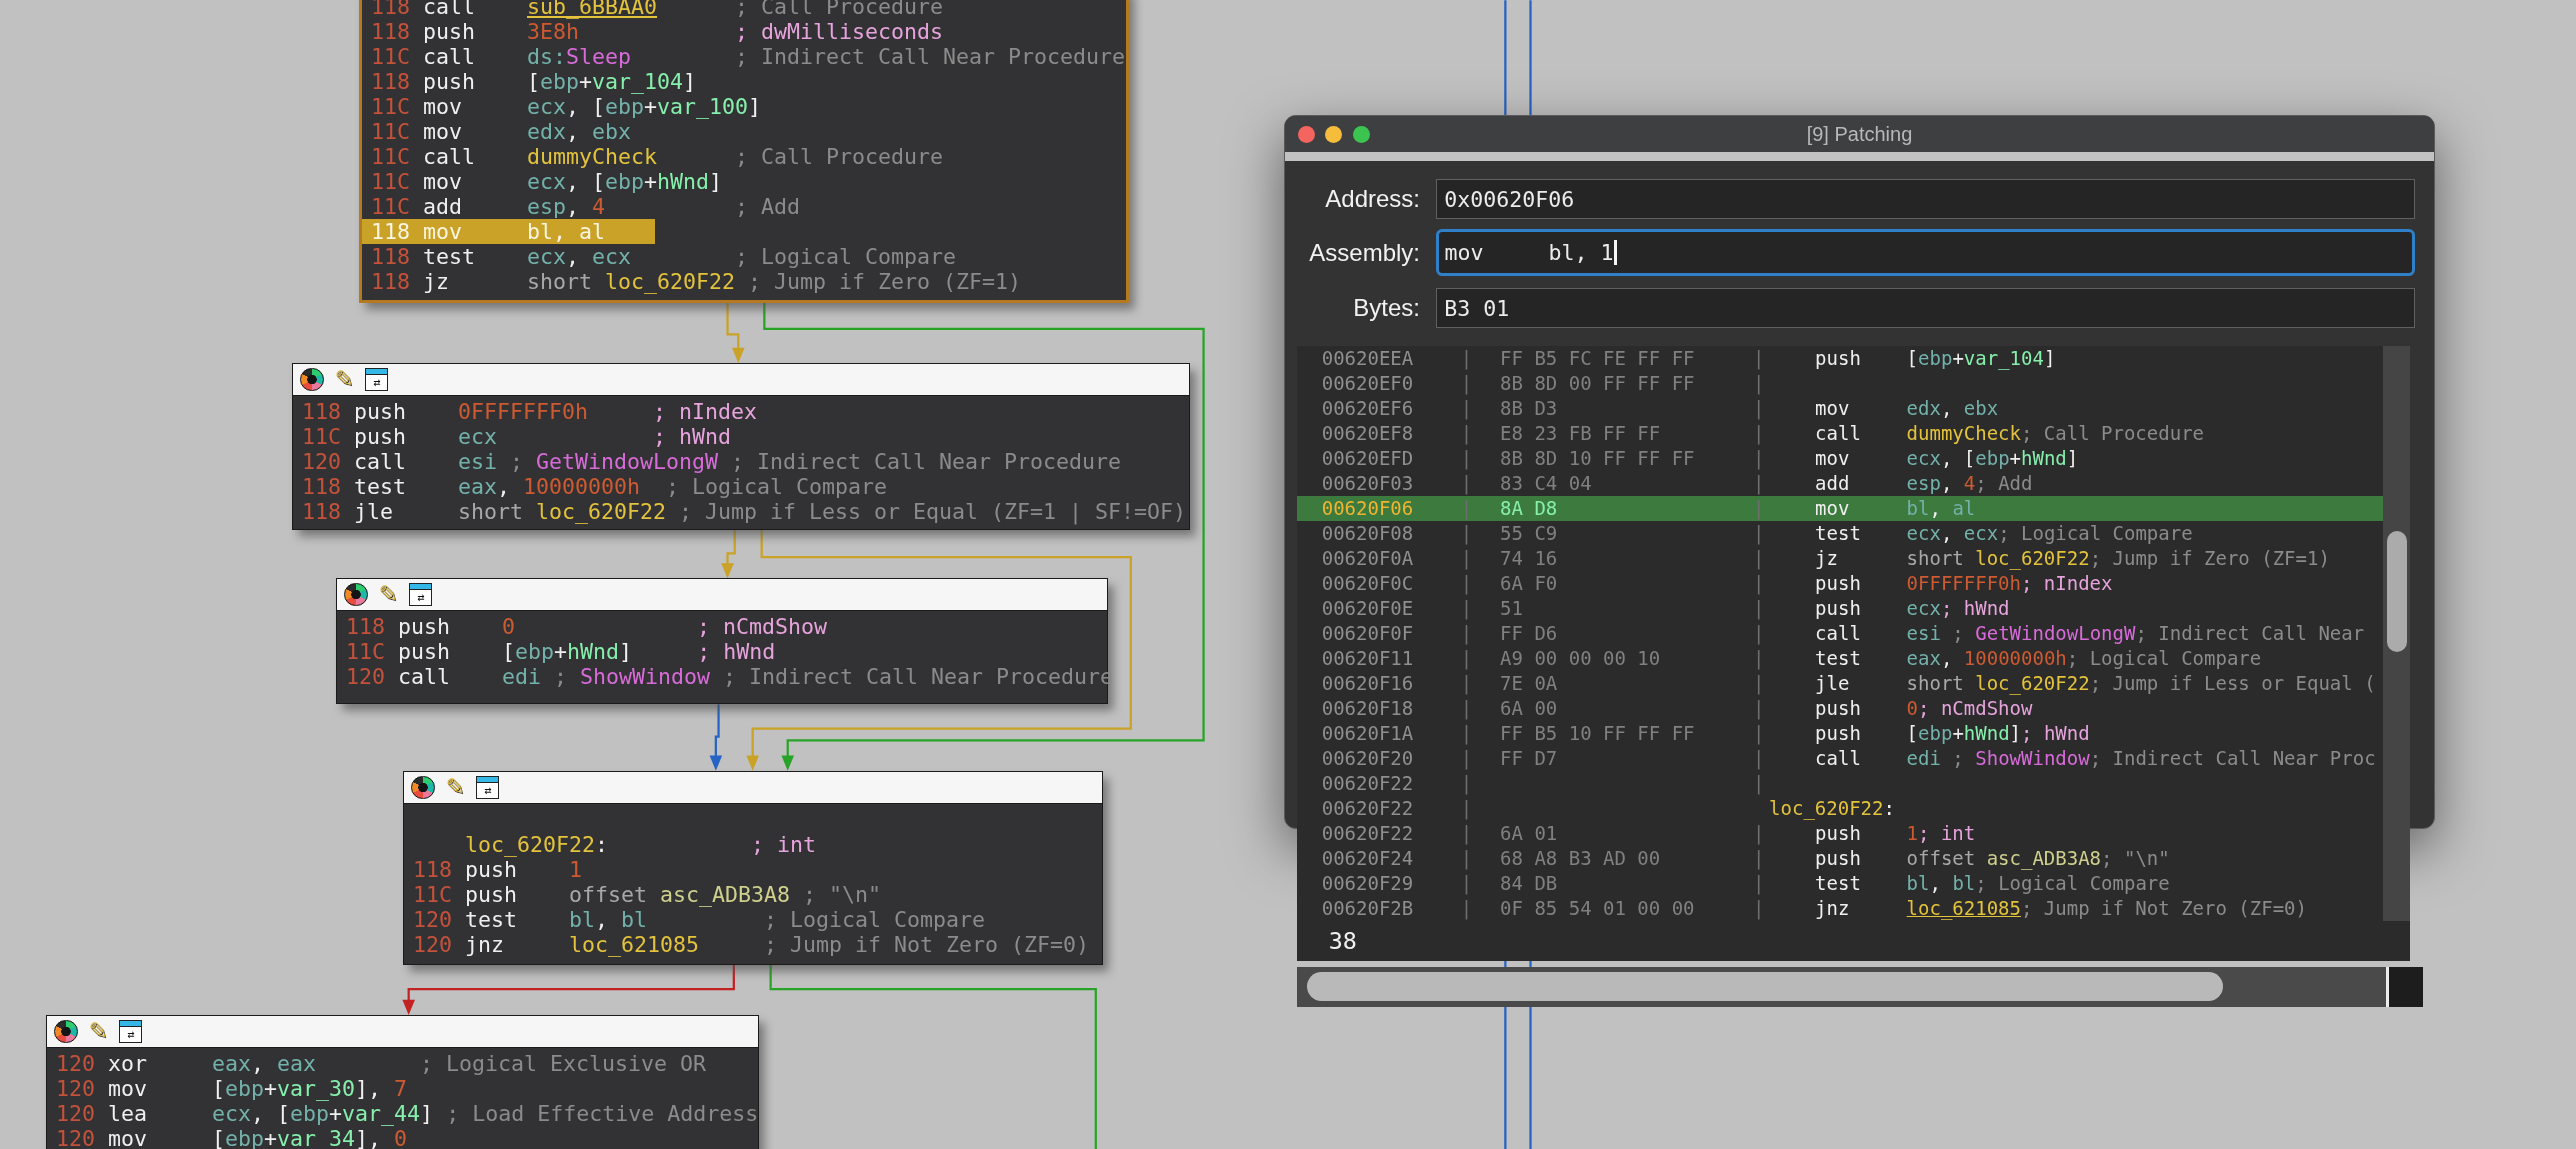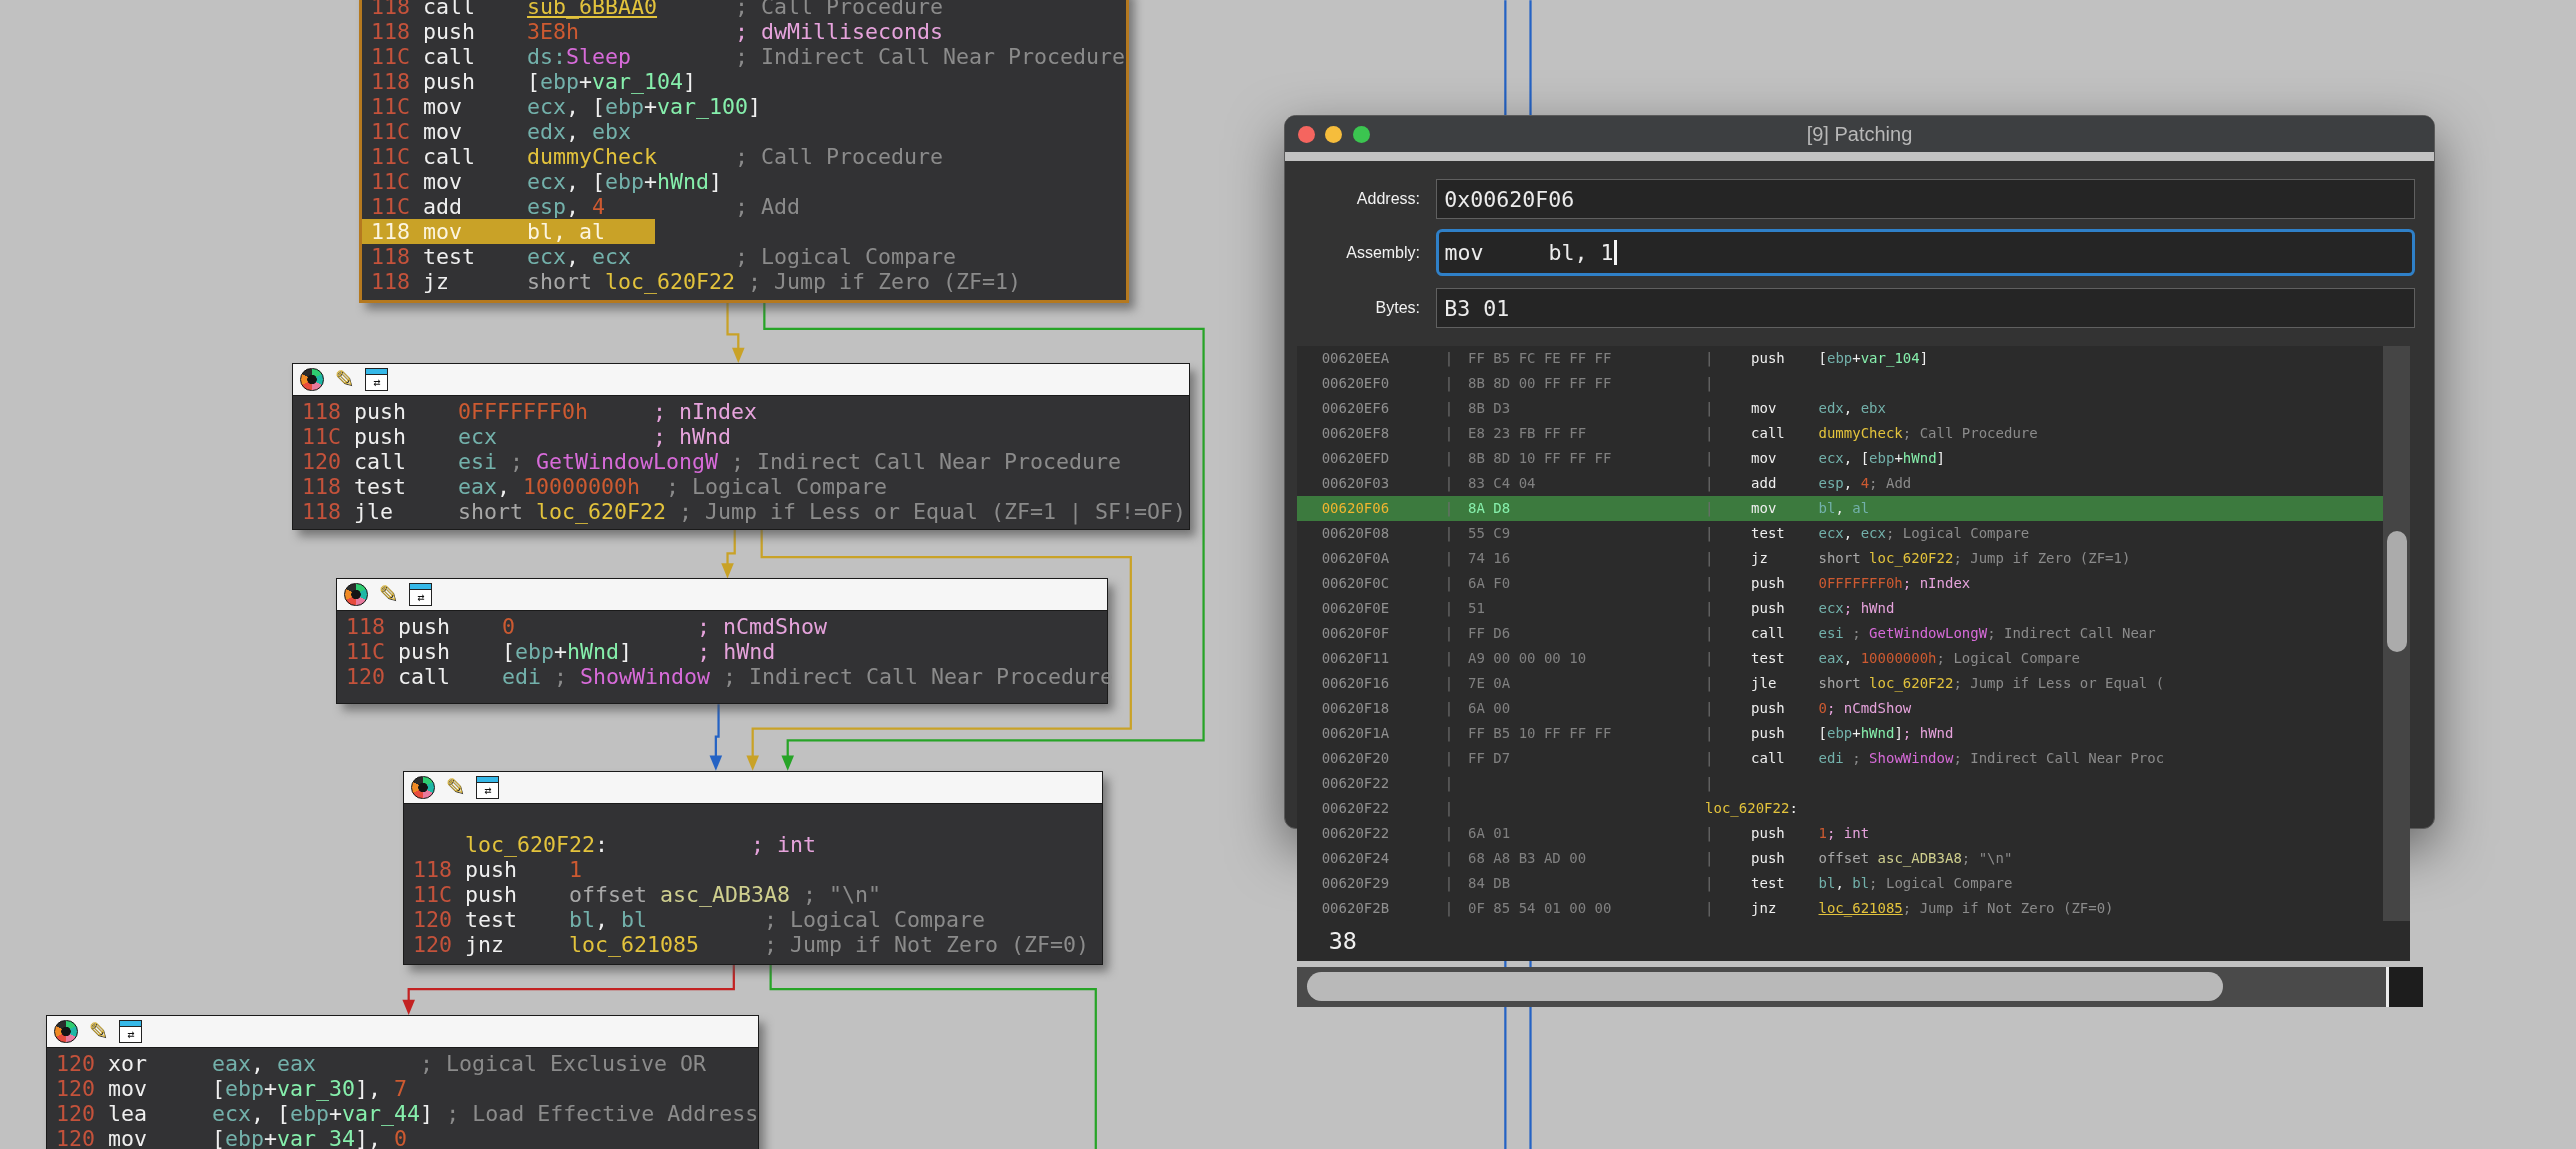--- a/index.html
+++ b/index.html
@@ -28,29 +28,29 @@
   .c-api{color:#d76bd9}.c-cmt{color:#8b8b8b}.c-pink{color:#e6a3dc}.c-kw{color:#a8a8a8}.c-str{color:#cfcf8e}
   
   #dlg{position:absolute;left:1284px;top:115px;width:1151px;height:714px;z-index:10;background:#333333;
        border-radius:11.7px;border:0.9px solid #5a5a5a;box-sizing:border-box;box-shadow:0 20px 54px rgba(0,0,0,.5);}
   #titlebar{height:36px;background:#3d3f41;border-radius:10.8px 10.8px 0 0;position:relative;display:flex;align-items:center;}
   .lights{display:flex;gap:10.8px;margin-left:12.6px;}
   .light{width:17px;height:17px;border-radius:50%;}
   #title{position:absolute;left:0;right:0;text-align:center;color:#b8b8b8;font-size:20px;font-family:"Liberation Sans",sans-serif;}
   #sepstrip{height:9px;background:#c2c2c2;}
   .frow{position:absolute;display:flex;align-items:center;}
-  .flabel{width:135px;text-align:right;color:#f2f2f2;font-size:16px;font-family:"Liberation Sans",sans-serif;flex:0 0 135px;}
+  .flabel{width:135px;text-align:right;color:#f2f2f2;font-size:24px;font-family:"Liberation Sans",sans-serif;flex:0 0 135px;}
   .ffield{margin-left:16px;width:979px;height:40px;background:#252525;border:0.9px solid #606060;box-sizing:border-box;
           color:#ececec;font-size:21.6px;display:flex;align-items:center;padding-left:7.2px;white-space:pre;}
   .focusring{margin-left:16px;width:979px;height:47px;border:3.6px solid #2f80c8;border-radius:6.3px;box-sizing:border-box;
           background:#252525;display:flex;align-items:center;padding-left:5.4px;color:#ececec;font-size:21.6px;white-space:pre;}
   .caret{display:inline-block;width:2.7px;height:25px;background:#f5f5f5;margin-left:0.9px;vertical-align:middle;}
   #listing{position:absolute;left:11.7px;top:230px;width:1086px;height:575px;background:#2b2b2b;overflow:hidden;
            border-bottom:0.9px solid #666;}
-  .lrow{display:flex;height:25px;line-height:25px;font-size:14px;white-space:pre;}
+  .lrow{display:flex;height:25px;line-height:25px;font-size:19px;white-space:pre;gap:16px;}
   .la{flex:0 0 148px;padding-left:25px;color:#8f8f8f;box-sizing:border-box;}
   .ls1,.ls2{color:#6e6e6e;}
   .ls1{flex:0 0 23.4px;}
   .lb{flex:0 0 237px;color:#808080;}
   .ls2{flex:0 0 46px;}
   .lc{flex:1;}
   .lrow.hl{background:#3c7a3e;}
   .lrow.hl .la{color:#f0b530;}
   .lrow.hl .lb{color:#86efac;}
   .lrow.lbl .lc{margin-left:-46px;}

